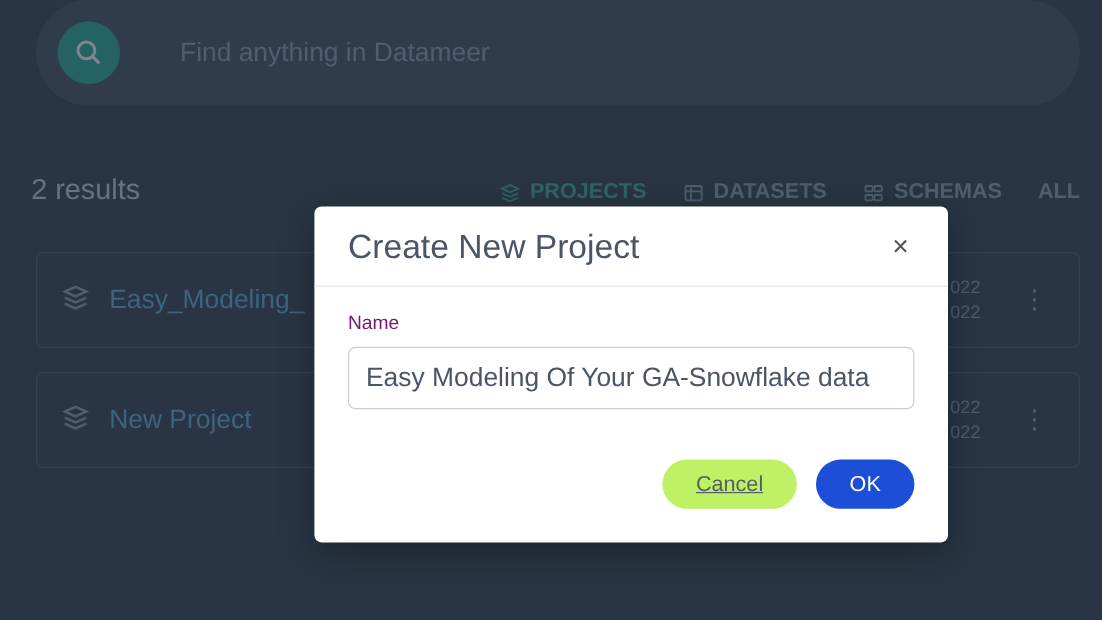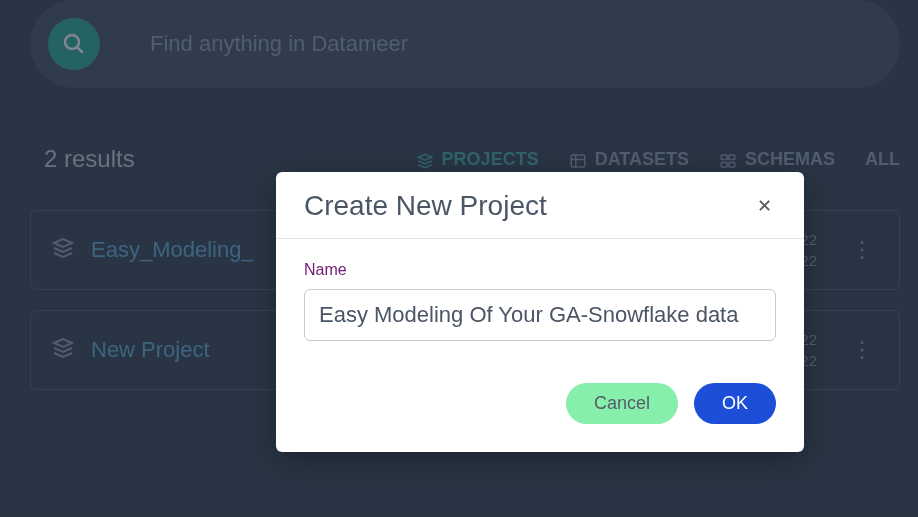--- a/index.html
+++ b/index.html
@@ -56,21 +56,21 @@
       padding-left: 20px;
       outline: none;
       margin-left: 30px;
     }
     .search-input::placeholder {
       color: #8a9aad;
     }
     .results-row {
       position: absolute;
       top: 145px;
-      left: 44px;
+      left: 26px;
       right: 18px;
       display: flex;
       align-items: center;
       justify-content: space-between;
     }
     .results-count {
       color: #c5cedb;
       font-size: 24px;
       font-weight: 400;
     }
@@ -130,21 +130,21 @@
     .project-menu {
       color: #8a9aad;
       font-size: 22px;
       cursor: pointer;
       padding: 0 6px;
     }
     
     .modal {
       position: absolute;
       top: 172px;
-      left: 276px;
+      left: 262px;
       width: 528px;
       background: #ffffff;
       border-radius: 6px;
       z-index: 10;
       box-shadow: 0 8px 30px rgba(0,0,0,0.3);
       padding-bottom: 24px;
     }
     .modal-header {
       display: flex;
       align-items: center;
@@ -188,22 +188,23 @@
       padding: 30px 28px 4px 28px;
     }
     .btn {
       padding: 10px 28px;
       border-radius: 22px;
       font-size: 18px;
       cursor: pointer;
       border: none;
     }
     .btn-cancel {
-      background: #86efac;
+      background: #bef264;
       color: #555d68;
+      text-decoration: underline;
     }
     .btn-ok {
       background: #1d4ed8;
       color: #ffffff;
     }
   </style>
 </head>
 <body>
 
 <div class="search-bar">

